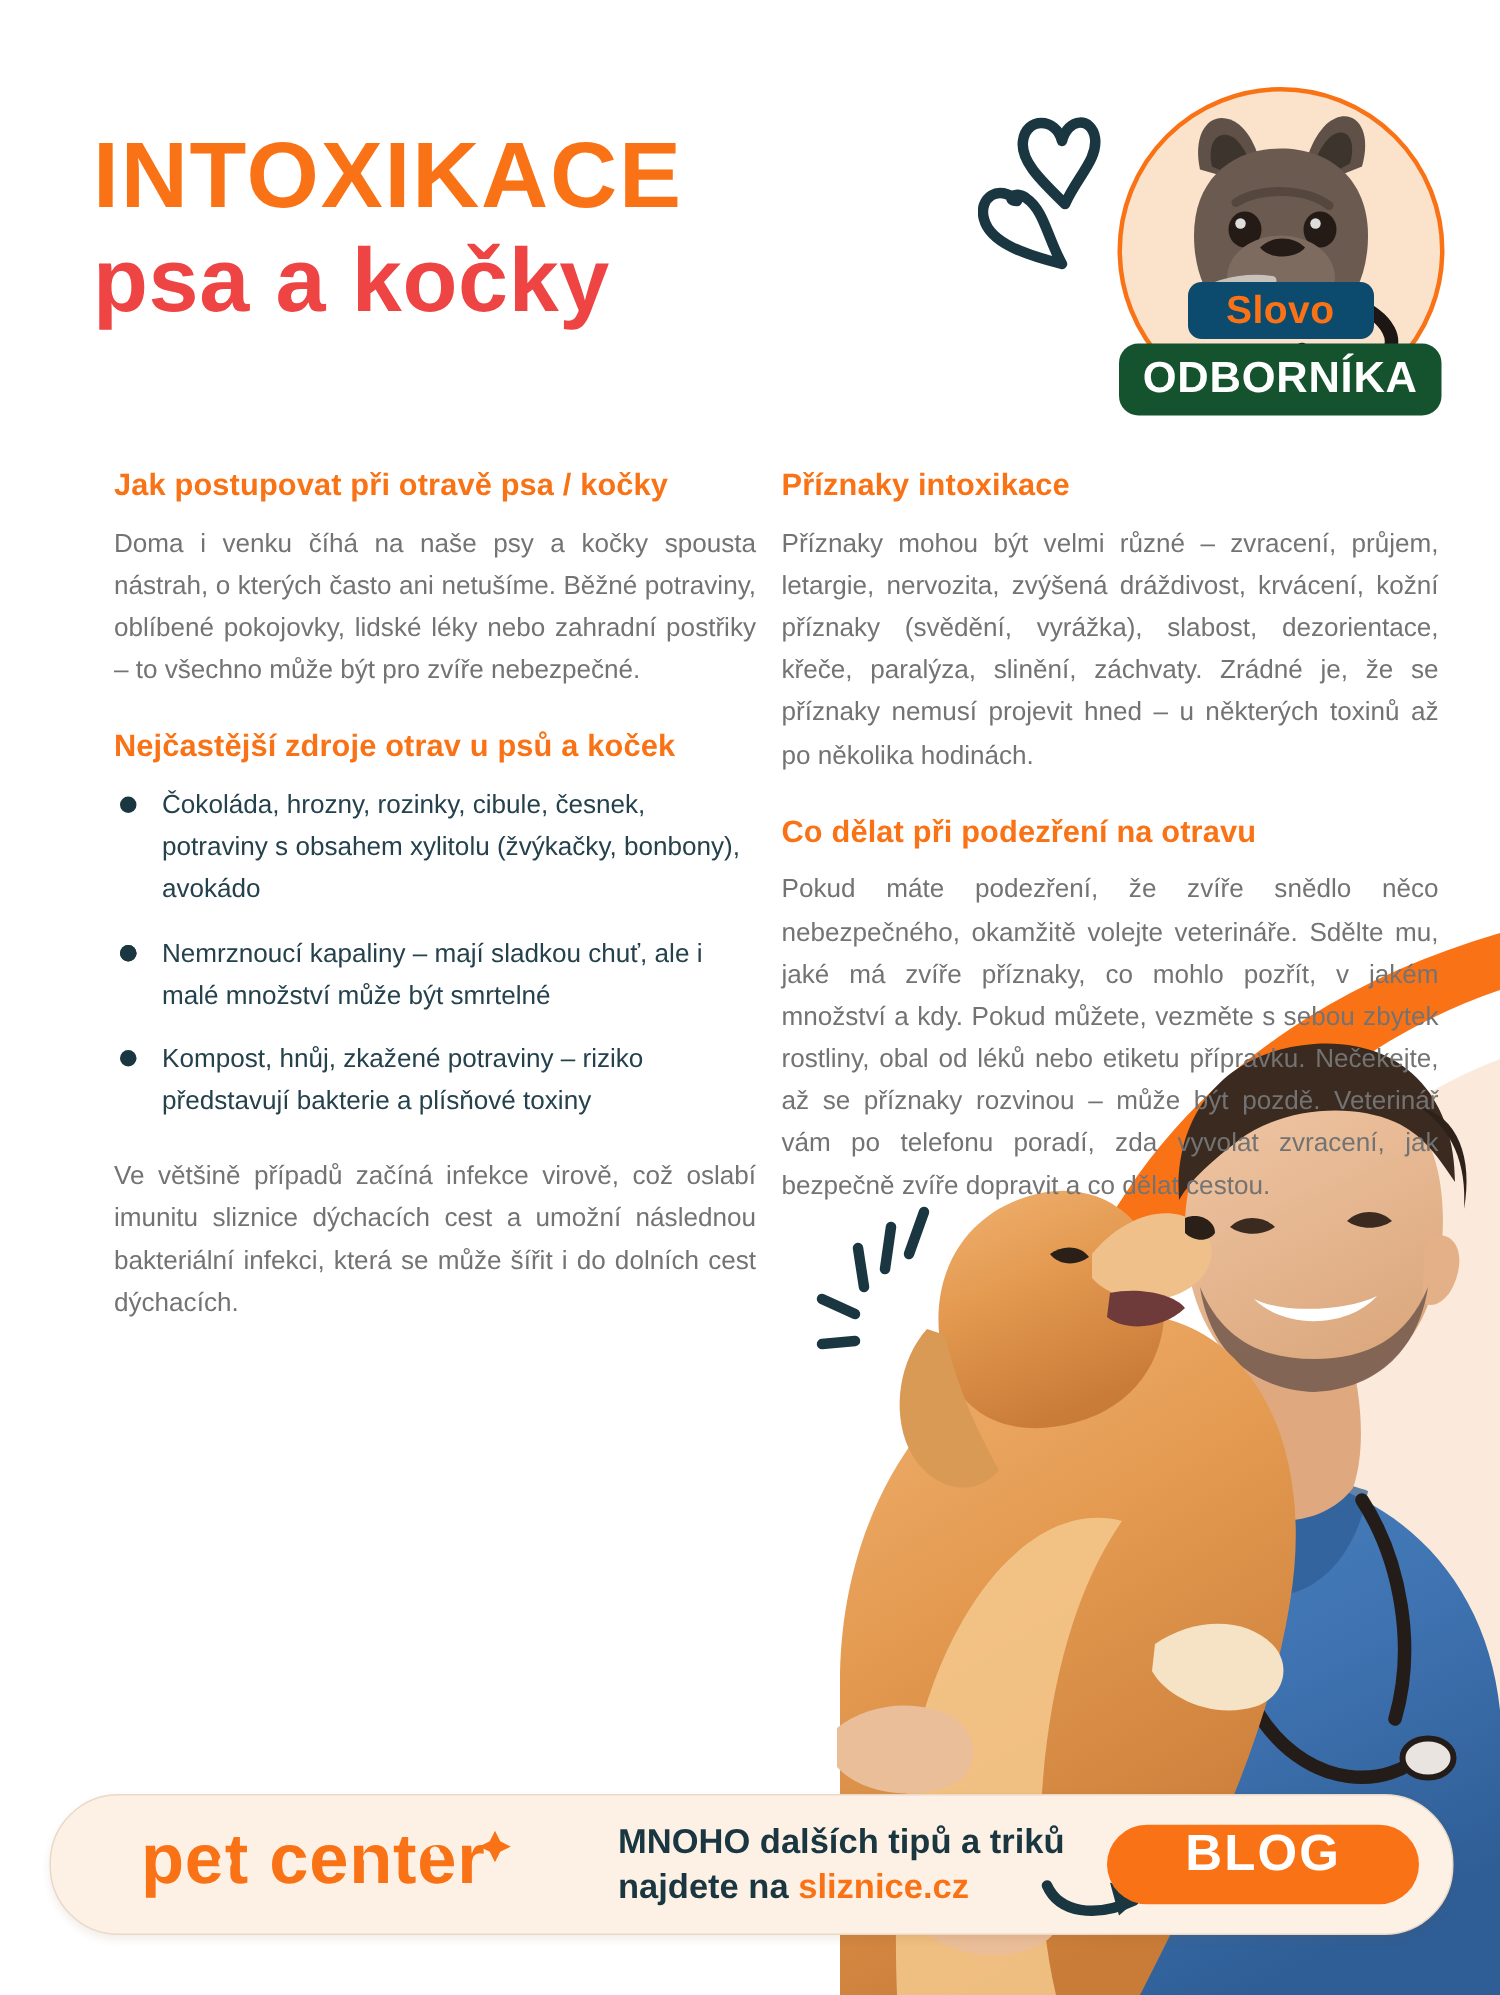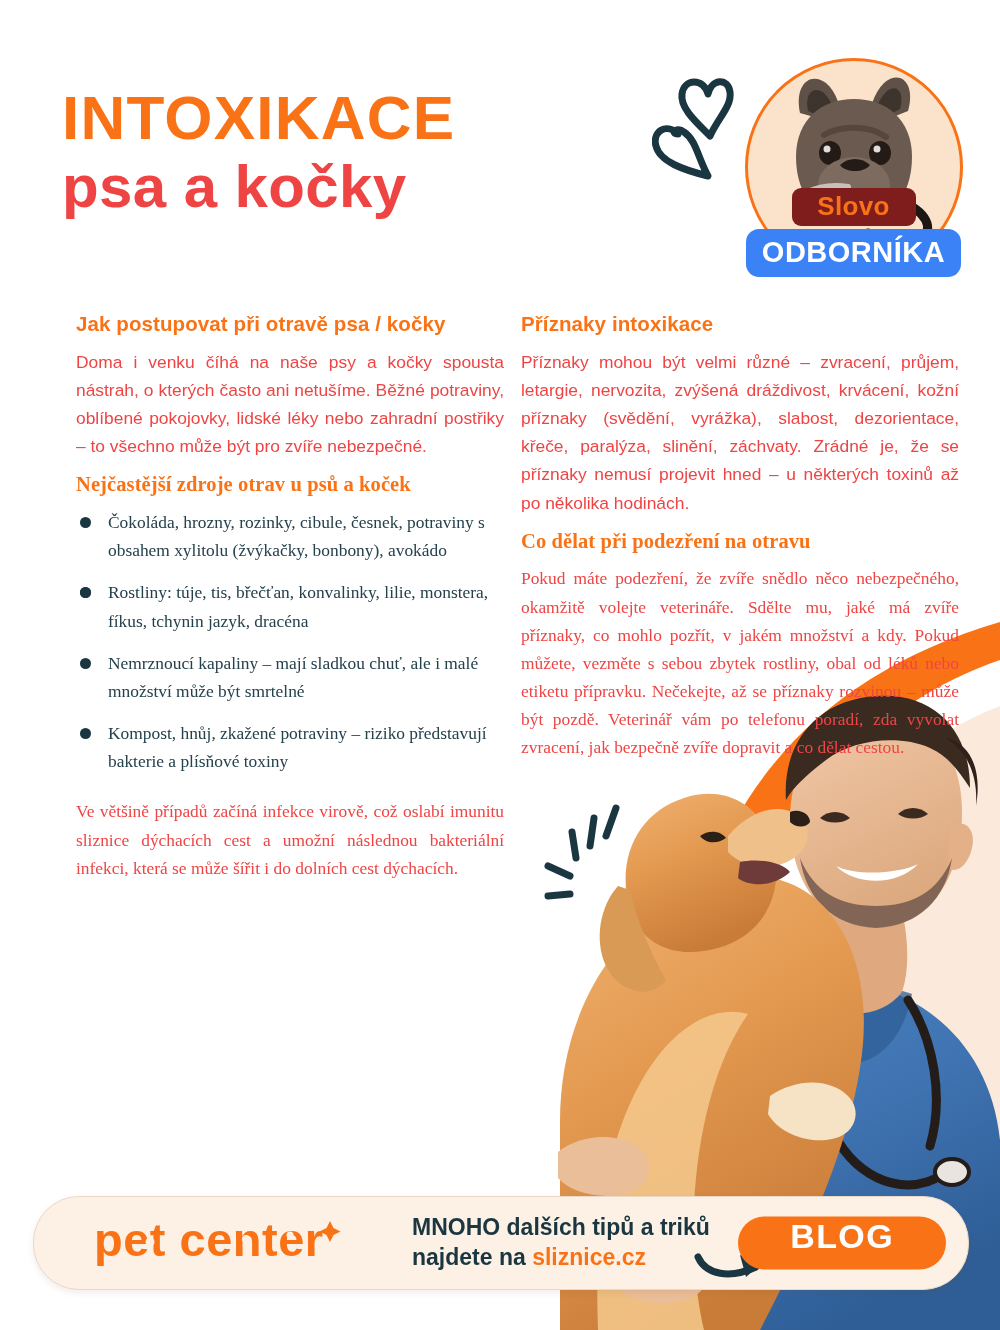--- a/index.html
+++ b/index.html
@@ -86,34 +86,34 @@
     left: -4px;
     top: 130px;
     width: 225px;
     z-index: 3;
   }
   .badge-slovo {
     display: block;
     width: 124px;
     margin: 0 auto;
     text-align: center;
-    background: #7f1d1d;
+    background: #0c4a6e;
     color: #F97316;
     font-size: 26px;
     font-weight: 800;
     padding: 3px 0 4px 0;
     border-radius: 9px;
     letter-spacing: 0.3px;
   }
   .badge-odbornika {
     display: block;
     margin: 3px auto 0 auto;
     width: 215px;
     text-align: center;
-    background: #3b82f6;
+    background: #14532d;
     color: #ffffff;
     font-size: 29px;
     font-weight: 800;
     padding: 7px 0 8px 0;
     border-radius: 13px;
     letter-spacing: 0.5px;
   }
 
   
   .col {
@@ -125,25 +125,25 @@
   .col-right { left: 521px; width: 438px; }
 
   h2.section-title {
     color: #F97316;
     font-size: 20.5px;
     font-weight: 800;
     margin: 0 0 11px 0;
     line-height: 1.2;
     letter-spacing: 0.1px;
   }
-  .section + .section { margin-top: 12px; font-family: Liberation Serif, serif; }
+  .section + .section { margin-top: 26px; }
   .right-gap { margin-top: 30px; }
 
   p.body-text {
-    color: #ef4444;
+    color: #737373;
     font-size: 17.4px;
     line-height: 1.62;
     margin: 0;
     text-align: justify;
     text-justify: inter-word;
   }
   p.body-text.last-left { margin-top: 4px; }
 
   ul.bullets {
     list-style: none;
@@ -402,24 +402,20 @@
       <ul class="bullets">
         <li>
           <span class="dot"></span>
           <span>Čokoláda, hrozny, rozinky, cibule, česnek, potraviny s obsahem xylitolu (žvýkačky, bonbony), avokádo</span>
         </li>
         <li>
           <span class="dot"></span>
         </li>
         <li>
           <span class="dot"></span>
-          <span>Rostliny: túje, tis, břečťan, konvalinky, lilie, monstera, fíkus, tchynin jazyk, dracéna</span>
-        </li>
-        <li>
-          <span class="dot"></span>
           <span>Nemrznoucí kapaliny – mají sladkou chuť, ale i malé množství může být smrtelné</span>
         </li>
         <li>
           <span class="dot"></span>
           <span>Kompost, hnůj, zkažené potraviny – riziko představují bakterie a plísňové toxiny</span>
         </li>
       </ul>
       <p class="body-text last-left" style="margin-top:22px;">Ve většině případů začíná infekce virově, což oslabí imunitu sliznice dýchacích cest a umožní následnou bakteriální infekci, která se může šířit i do dolních cest dýchacích.</p>
     </div>
 

